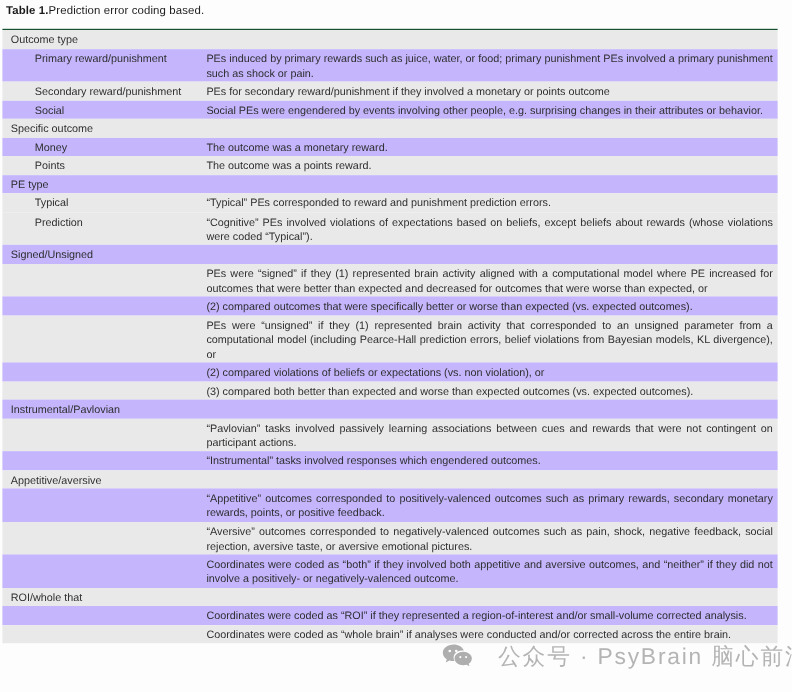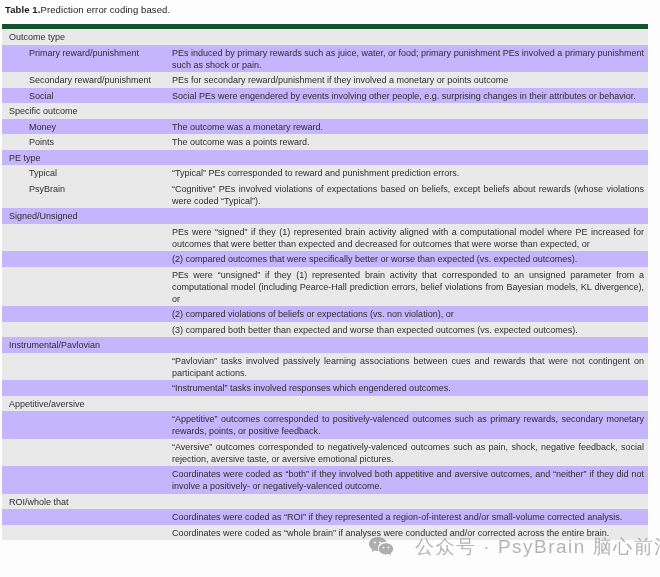--- a/index.html
+++ b/index.html
@@ -22,21 +22,21 @@
     letter-spacing: 0.1px;
   }
   .caption .cap-label {
     font-weight: bold;
   }
   .table-wrap {
     position: absolute;
     top: 24px;
     left: 2px;
     width: 646px;
-    border-top: 5px solid #14532d;
+    border-top: 1px solid #14532d;
   }
   .row {
     display: grid;
     grid-template-columns: 170px 1fr;
     padding: 2px 3px 1.5px 0;
     font-size: 9px;
     line-height: 12px;
     color: #2e2e2e;
   }
   .row.shade-a { background: #e9e9e9; }
@@ -114,21 +114,21 @@
     <div class="cell-def"></div>
   </div>
 
   <div class="row sub shade-a">
     <div class="cell-label">Typical</div>
     <div class="cell-def">“Typical” PEs corresponded to reward and punishment prediction errors.</div>
   </div>
 
 
   <div class="row sub shade-a">
-    <div class="cell-label">PsyBrain</div>
+    <div class="cell-label">Prediction</div>
     <div class="cell-def">“Cognitive” PEs involved violations of expectations based on beliefs, except beliefs about rewards (whose violations were coded “Typical”).</div>
   </div>
 
   <div class="row section shade-b">
     <div class="cell-label">Signed/Unsigned</div>
     <div class="cell-def"></div>
   </div>
 
   <div class="row def shade-a">
     <div class="cell-label"></div>

